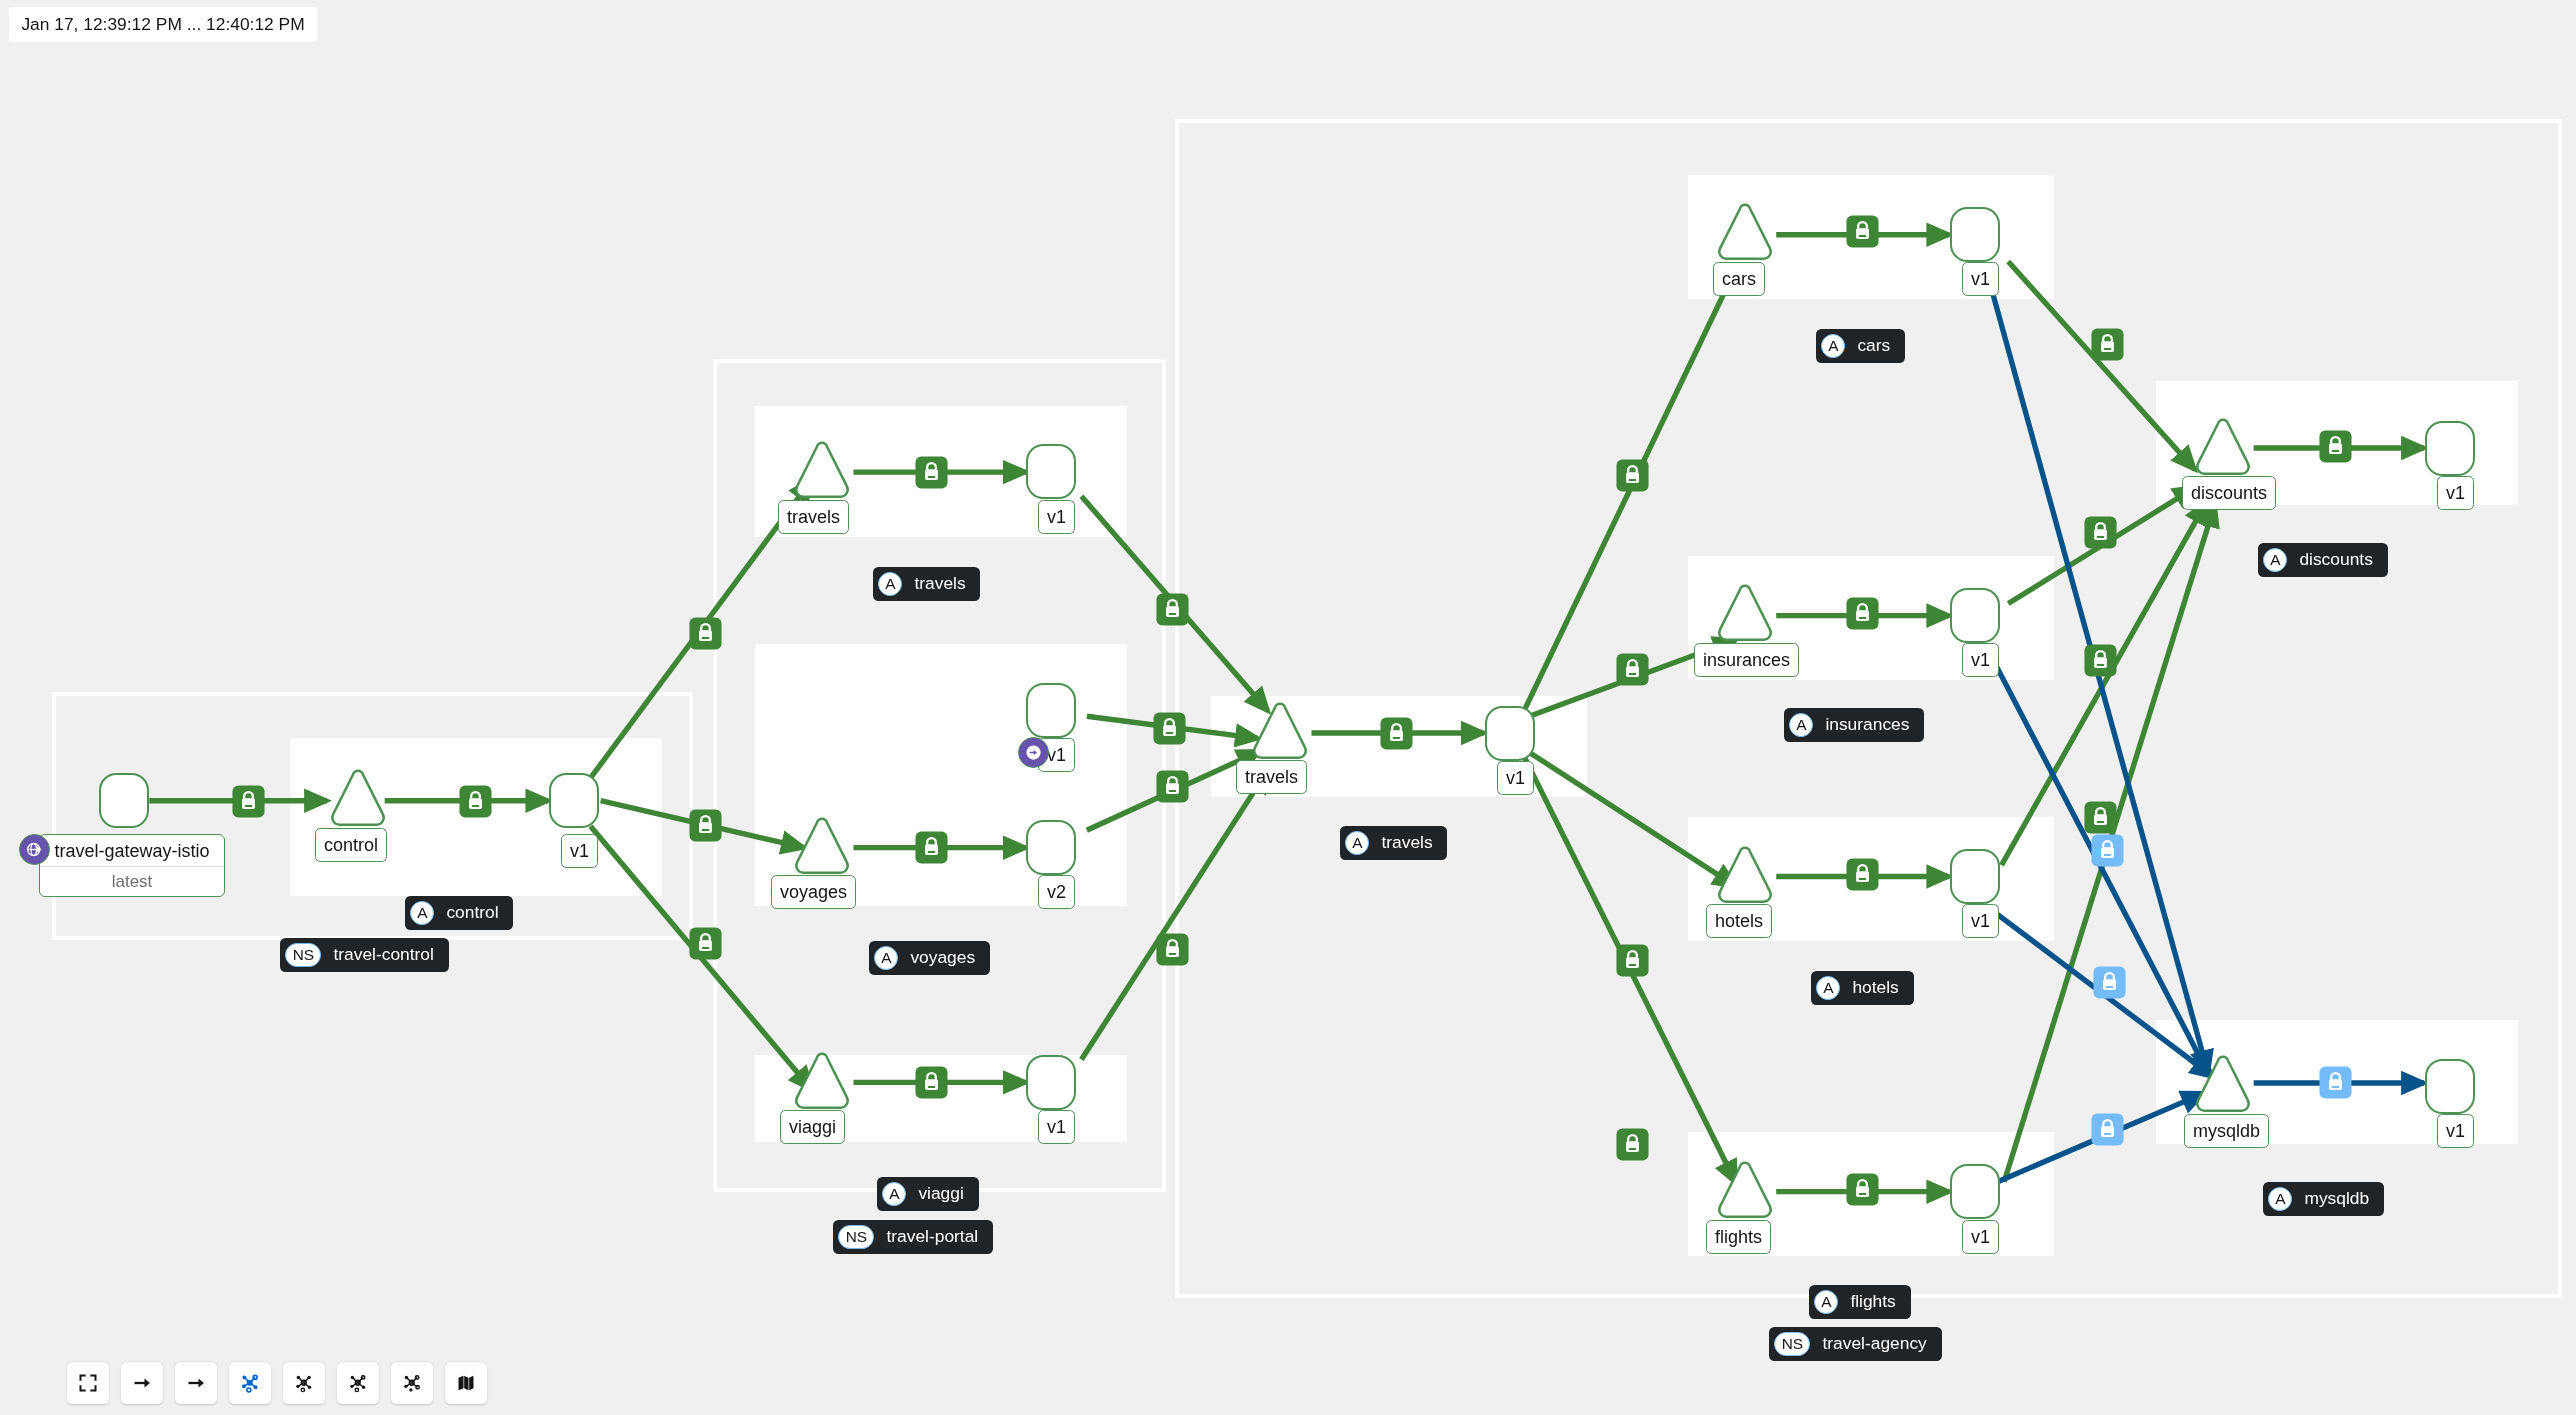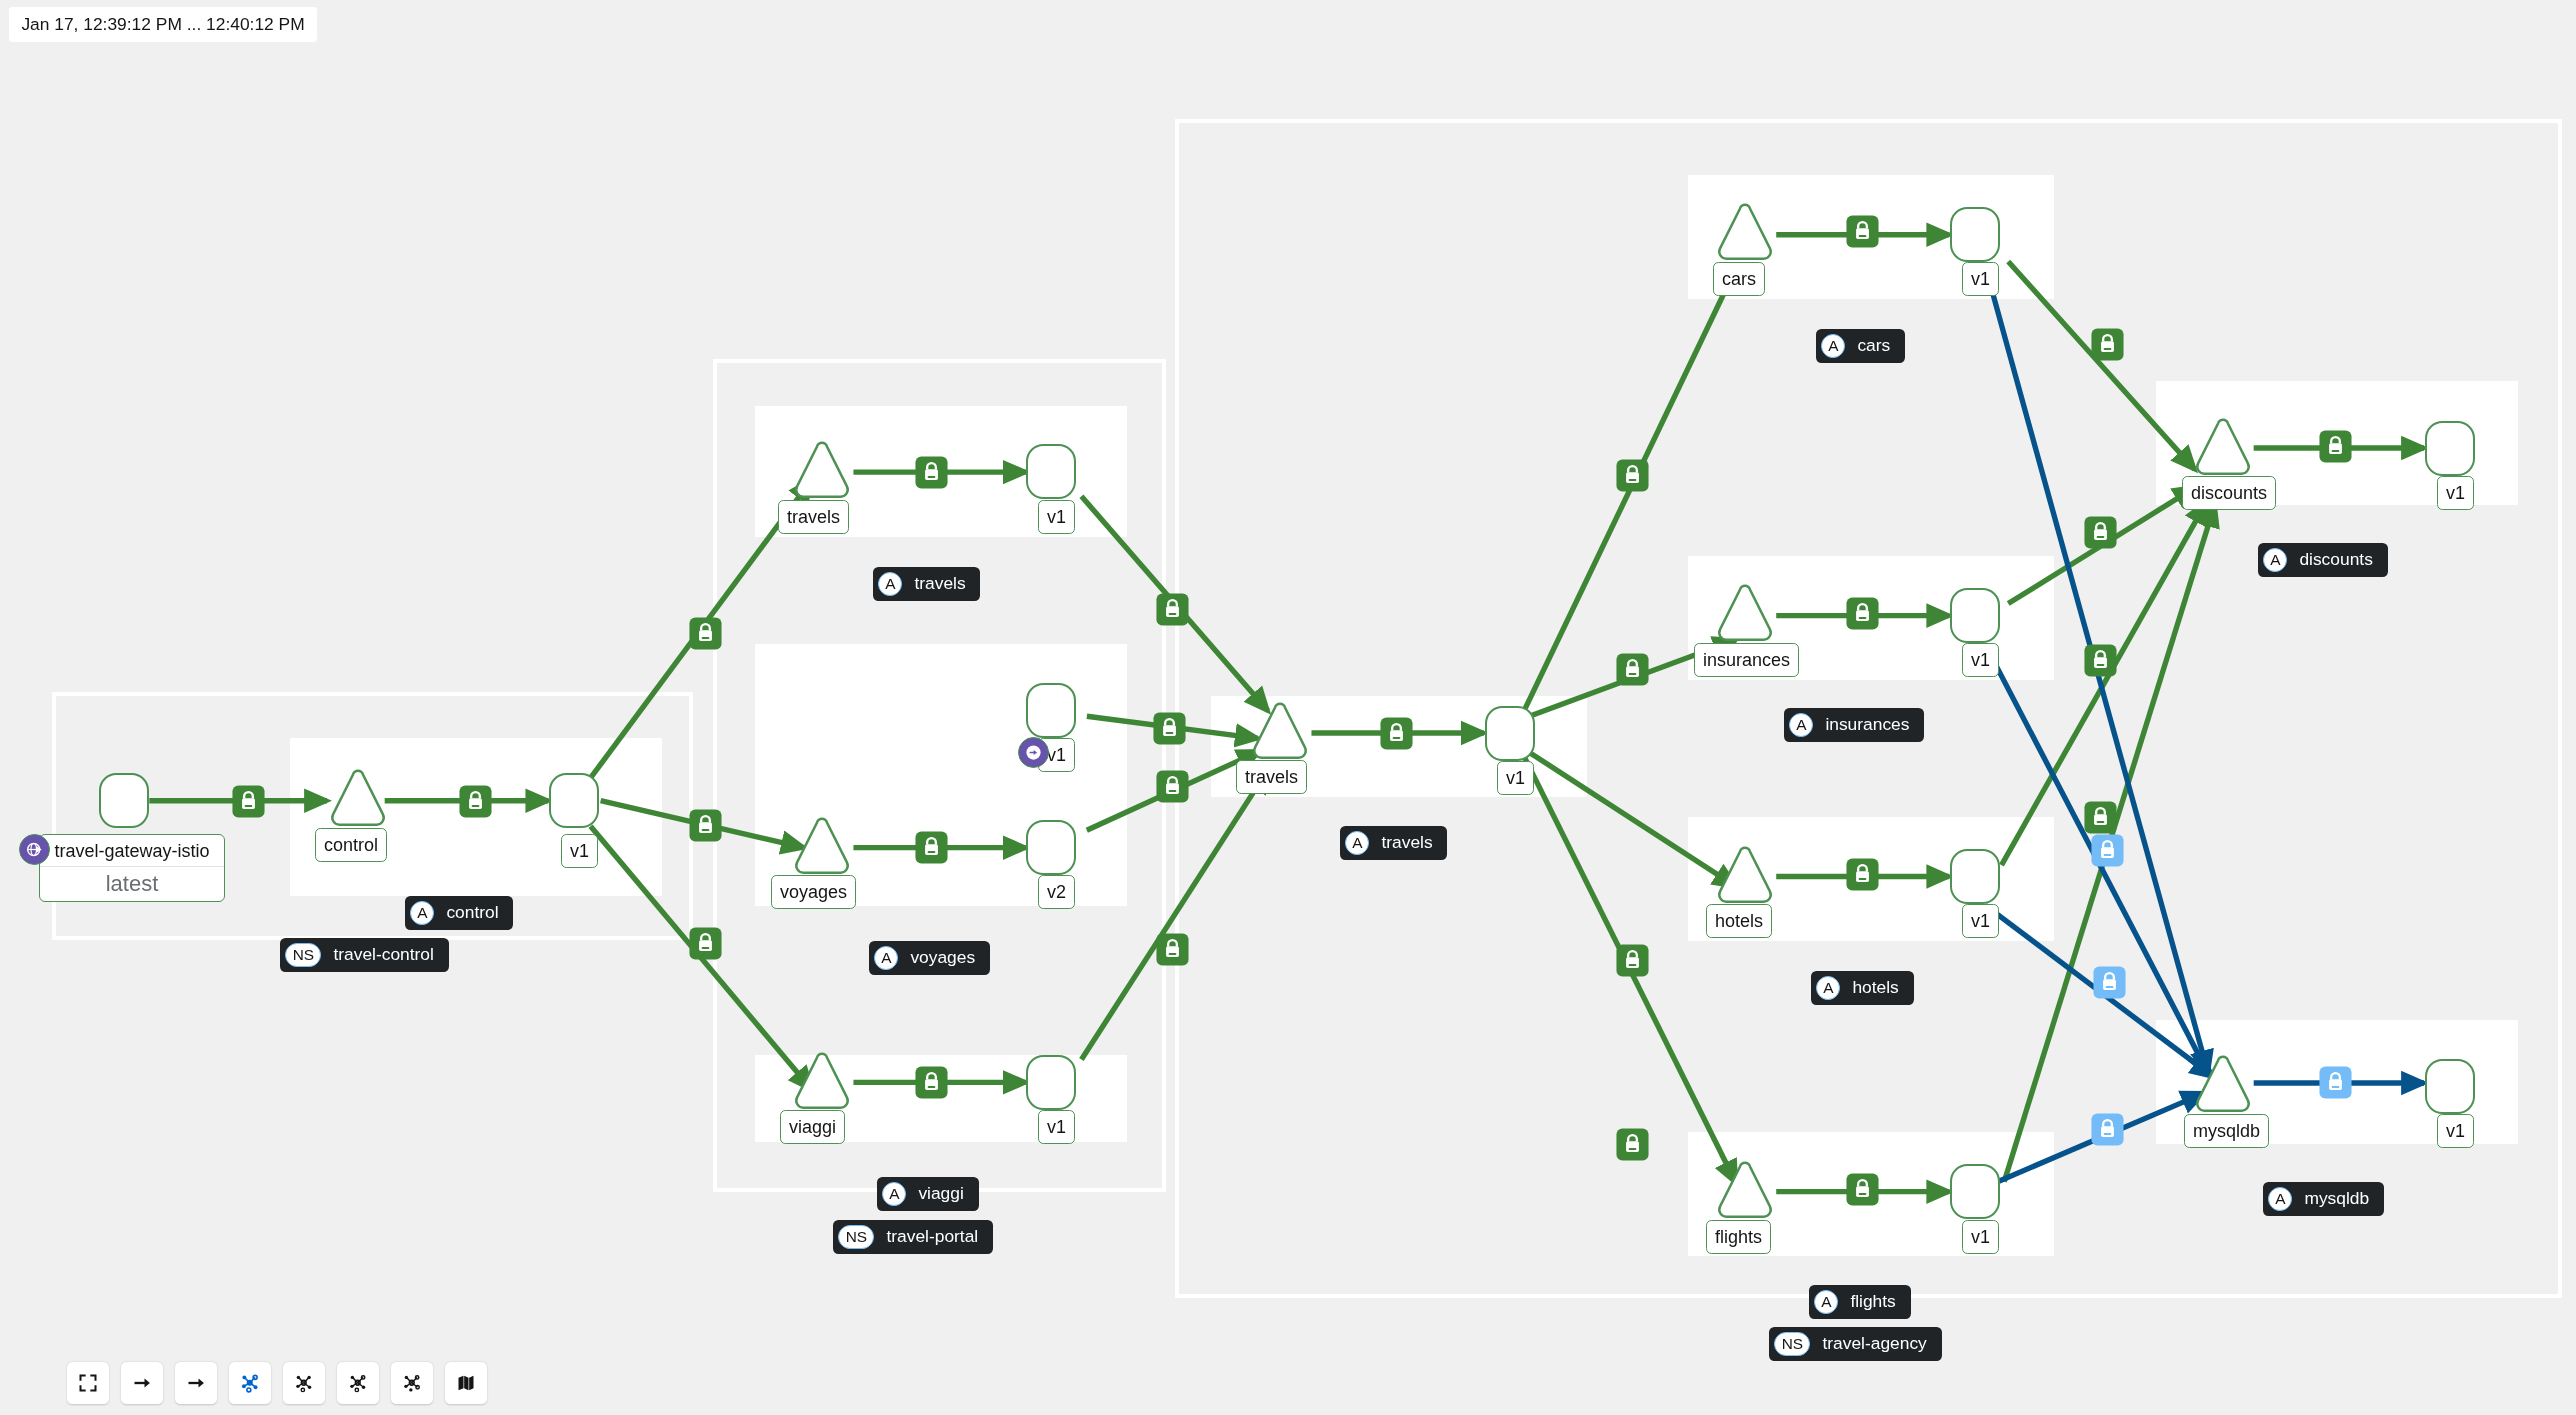--- a/index.html
+++ b/index.html
@@ -50,21 +50,21 @@
     line-height: 1;
     padding: 6.7px 8px 7.4px 8px;
     white-space: nowrap;
   }
   .node-label.stacked { padding: 0; border-radius: 6px; overflow: hidden; }
   .node-label.stacked .ln1 {
     padding: 6.7px 9.4px 6px 9.4px; border-bottom: 1.3px solid #e3e3e3;
     font-size: 18px; color: #151515; text-align: center;
   }
   .node-label.stacked .ln2 {
-    padding: 6px 9.4px 6.7px 9.4px; font-size: 22px; color: #6a6e73; text-align: center;
+    padding: 6px 9.4px 6.7px 9.4px; font-size: 17px; color: #6a6e73; text-align: center;
   }
 
   
   .node-badge {
     position: absolute;
     width: 31px; height: 31px;
     border-radius: 50%;
     background: #6753ac;
     border: 1.3px solid #4d9153;
     display: flex; align-items: center; justify-content: center;

